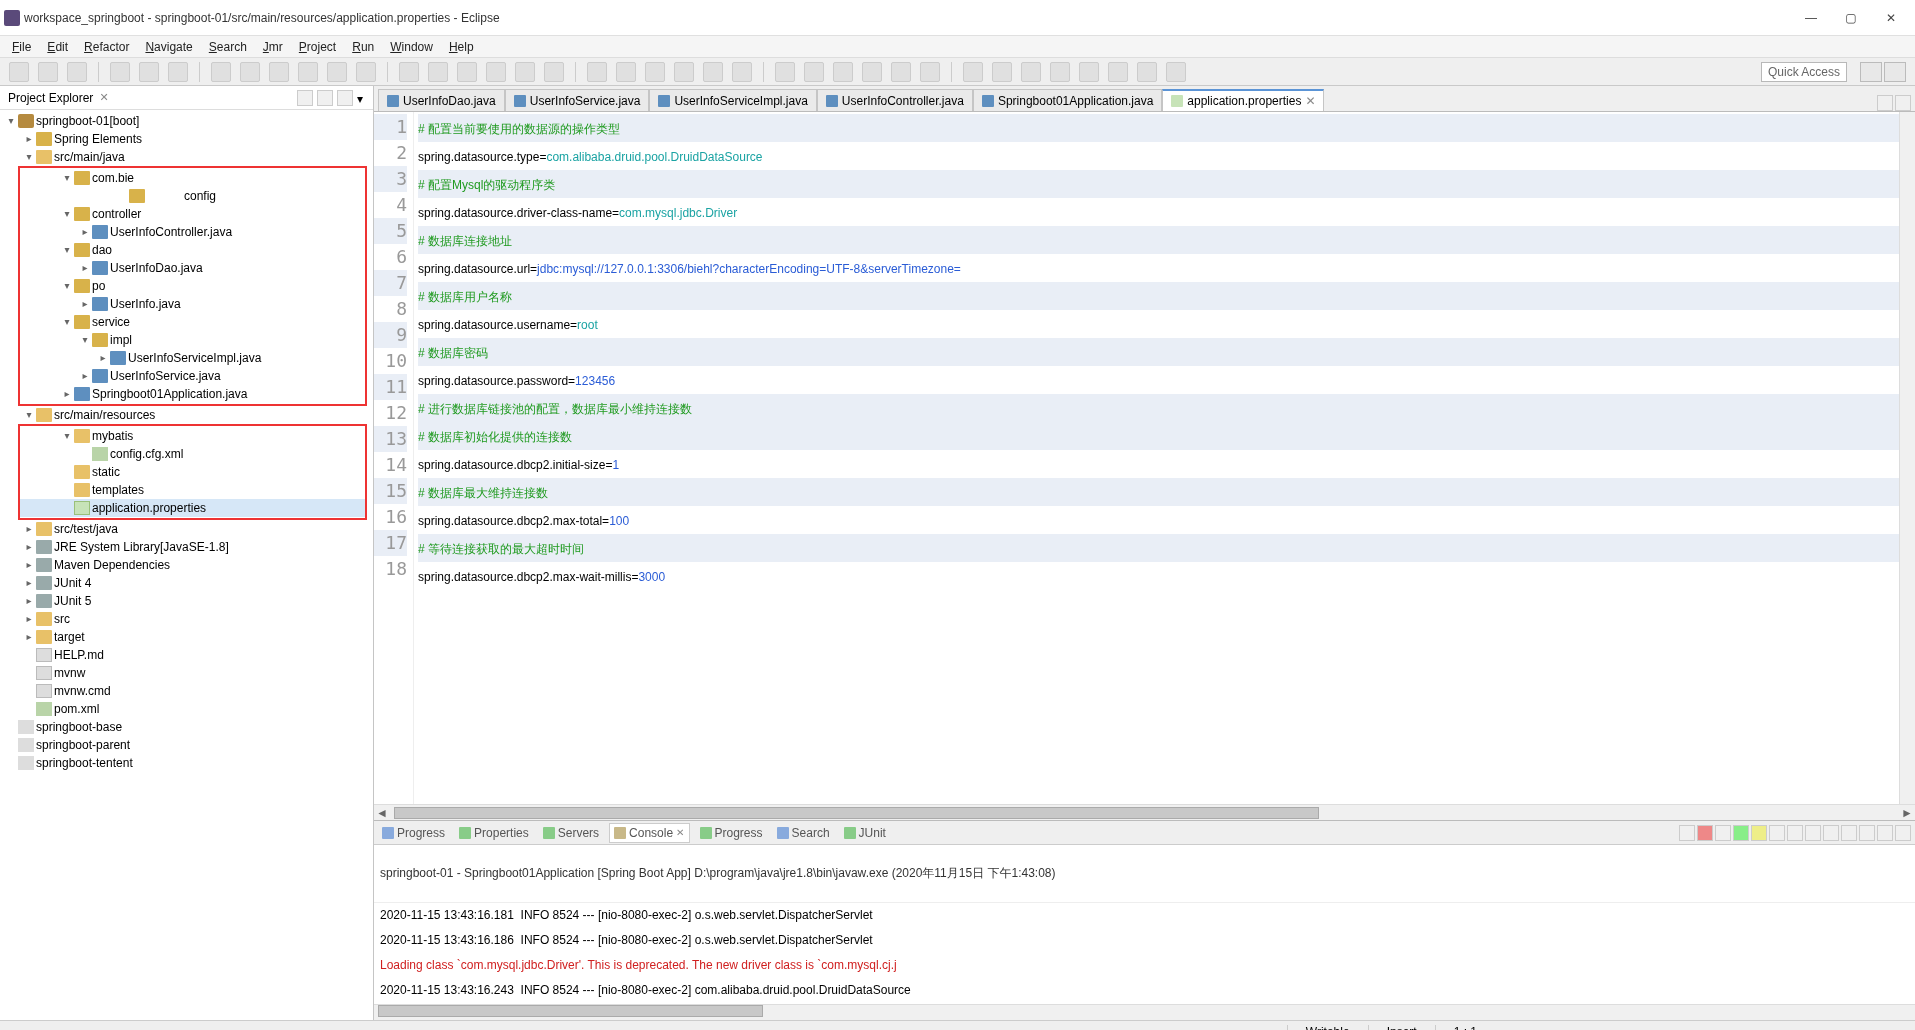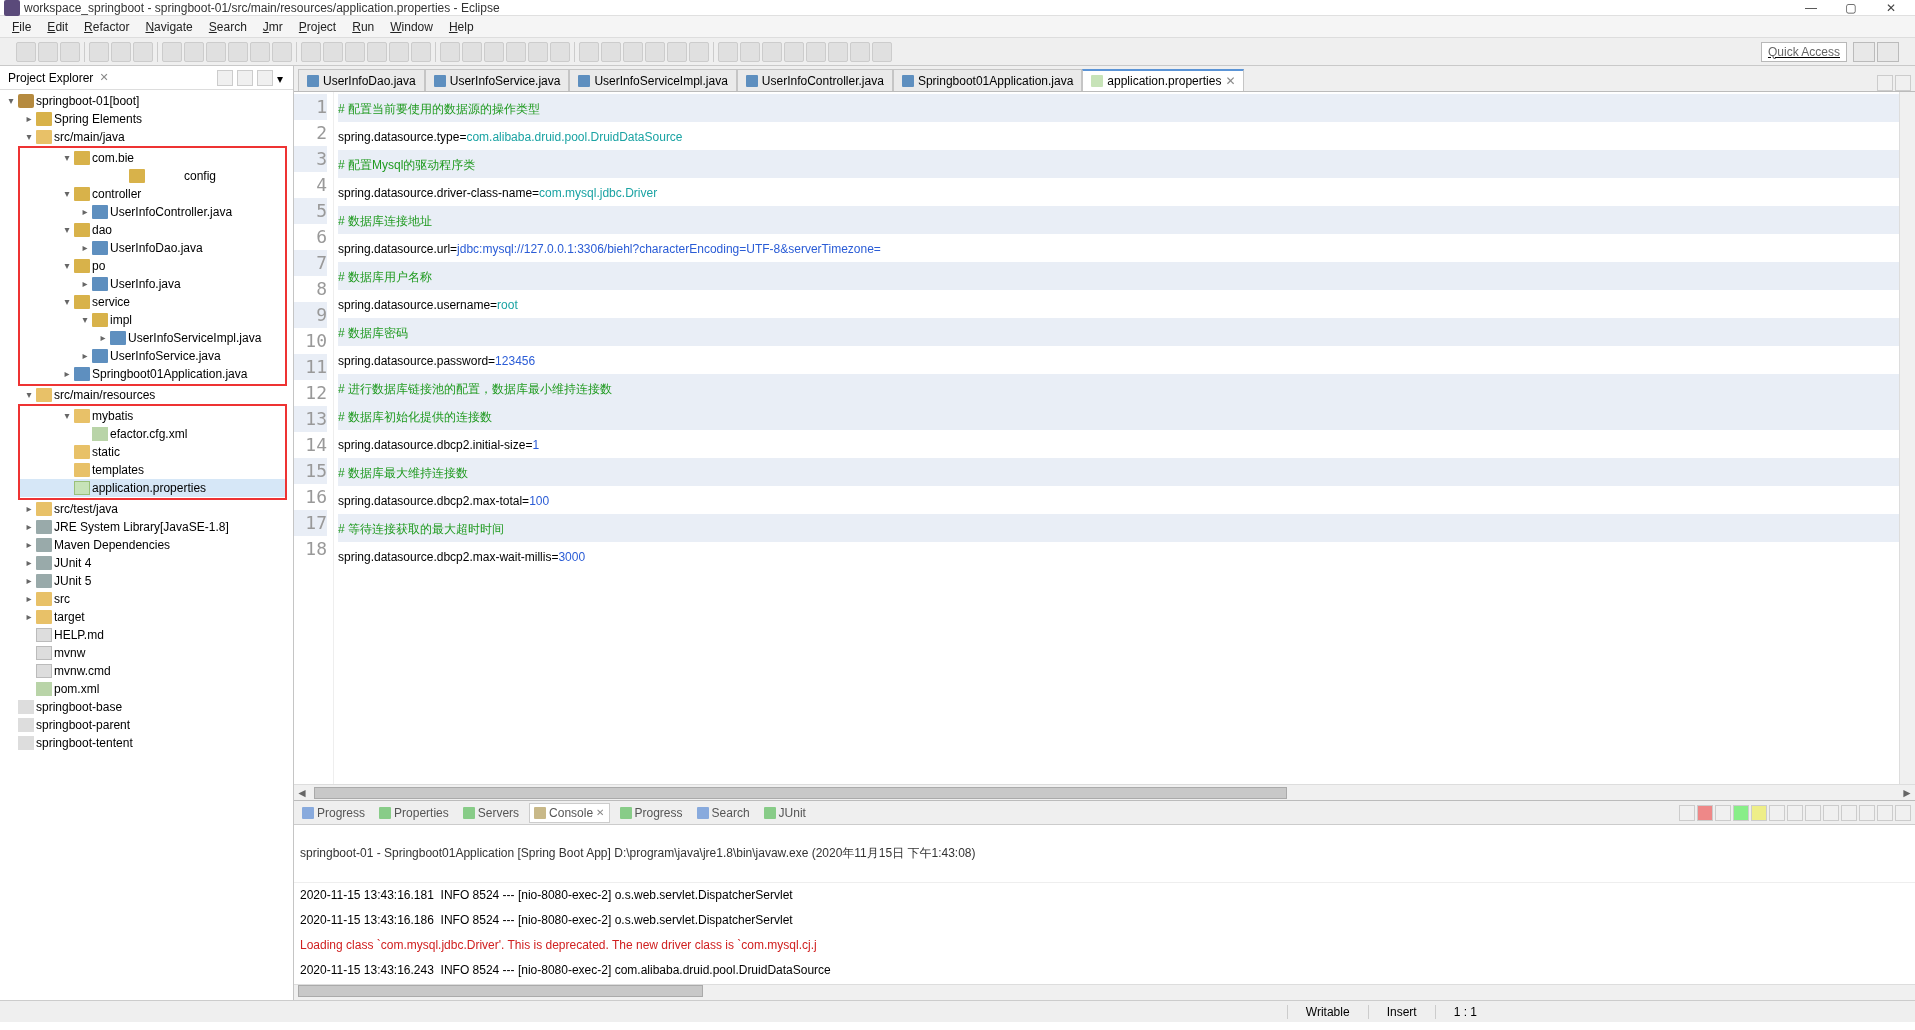--- a/index.html
+++ b/index.html
@@ -1,39 +1,39 @@
 <!DOCTYPE html>
 <html><head>
 <meta charset="utf-8">
 <style>
 * { margin:0; padding:0; box-sizing:border-box; font-family:"Segoe UI",Tahoma,sans-serif; font-size:12px; }
 body { background:#fff; color:#000; overflow:hidden; width:1915px; height:1030px; }
 
 
-.titlebar { height:16px; background:#fff; display:flex; align-items:center; padding:0 4px; border-bottom:1px solid #e0e0e0;}
+.titlebar { height:36px; background:#fff; display:flex; align-items:center; padding:0 4px; border-bottom:1px solid #e0e0e0;}
 .titlebar .icon { width:16px; height:16px; margin-right:4px; background:#5a4a7a; border-radius:2px;}
 .titlebar .title { flex:1; font-size:12px; color:#333;}
 .titlebar .winbtn { width:40px; height:22px; display:flex; align-items:center; justify-content:center; color:#444;}
 
 
 .menubar { height:22px; display:flex; align-items:center; padding:0 4px; background:#f5f5f5; border-bottom:1px solid #ddd;}
 .menubar .mitem { padding:2px 8px; color:#222;}
 .menubar .mitem u { text-decoration:underline;}
 
 
-.toolbar { height:28px; background:#efefef; border-bottom:1px solid #c9c9c9; display:flex; align-items:center; padding:0 16px; gap:2px;text-decoration:underline;}
+.toolbar { height:28px; background:#efefef; border-bottom:1px solid #c9c9c9; display:flex; align-items:center; padding:0 9px; gap:9px;}
 .toolbar .tbtn { width:20px; height:20px; background:#e0e0e0; border:1px solid #ccc; border-radius:2px;}
 .toolbar .sep { width:1px; height:20px; background:#ccc; margin:0 2px;}
 .toolbar .qa { margin-left:auto; border:1px solid #b8b8b8; padding:2px 6px; background:#fff; color:#666;}
 .toolbar .persp { display:flex; gap:2px; margin-left:4px;}
 .toolbar .persp .pb{width:22px;height:20px;border:1px solid #bbb;background:#e8e8e8;}
 
 
 .main { display:flex; height:calc(1030px - 24px - 22px - 28px - 22px);}
-.sidebar { width:294px; border-right:1px solid #c5c5c5; display:flex; flex-direction:column; background:#fff;}
+.sidebar { width:374px; border-right:1px solid #c5c5c5; display:flex; flex-direction:column; background:#fff;}
 .sidebar-header { height:24px; display:flex; align-items:center; padding:0 4px; border-bottom:1px solid #ddd; gap:4px;}
 .sidebar-header .label { font-size:12px;}
 .sidebar-header .x { font-size:11px; color:#888; margin-left:2px;}
 .sidebar-header .spacer{flex:1;}
 .sidebar-header .hbtn{width:16px;height:16px;border:1px solid #ccc;background:#f0f0f0;}
 .sidebar-header .hgear{width:12px;height:12px;}
 
 
 .tree { flex:1; overflow:auto; padding:2px 0 20px 0; font-size:13px; line-height:18px;}
 .tree .node { display:flex; align-items:center; white-space:nowrap; padding-left:4px;}
@@ -288,21 +288,21 @@
         </div>
         <div class="redbox">
           <div class="node" style="padding-left: 40px;">
             <span class="twisty">▾</span>
             <span class="ticon ic-folder"></span>
             <span class="lbl">mybatis</span>
           </div>
           <div class="node" style="padding-left: 58px;">
             <span class="twisty"></span>
             <span class="ticon ic-xml"></span>
-            <span class="lbl">efactor.cfg.xml</span>
+            <span class="lbl">config.cfg.xml</span>
           </div>
           <div class="node" style="padding-left: 40px;">
             <span class="twisty"></span>
             <span class="ticon ic-folder"></span>
             <span class="lbl">static</span>
           </div>
           <div class="node" style="padding-left: 40px;">
             <span class="twisty"></span>
             <span class="ticon ic-folder"></span>
             <span class="lbl">templates</span>

